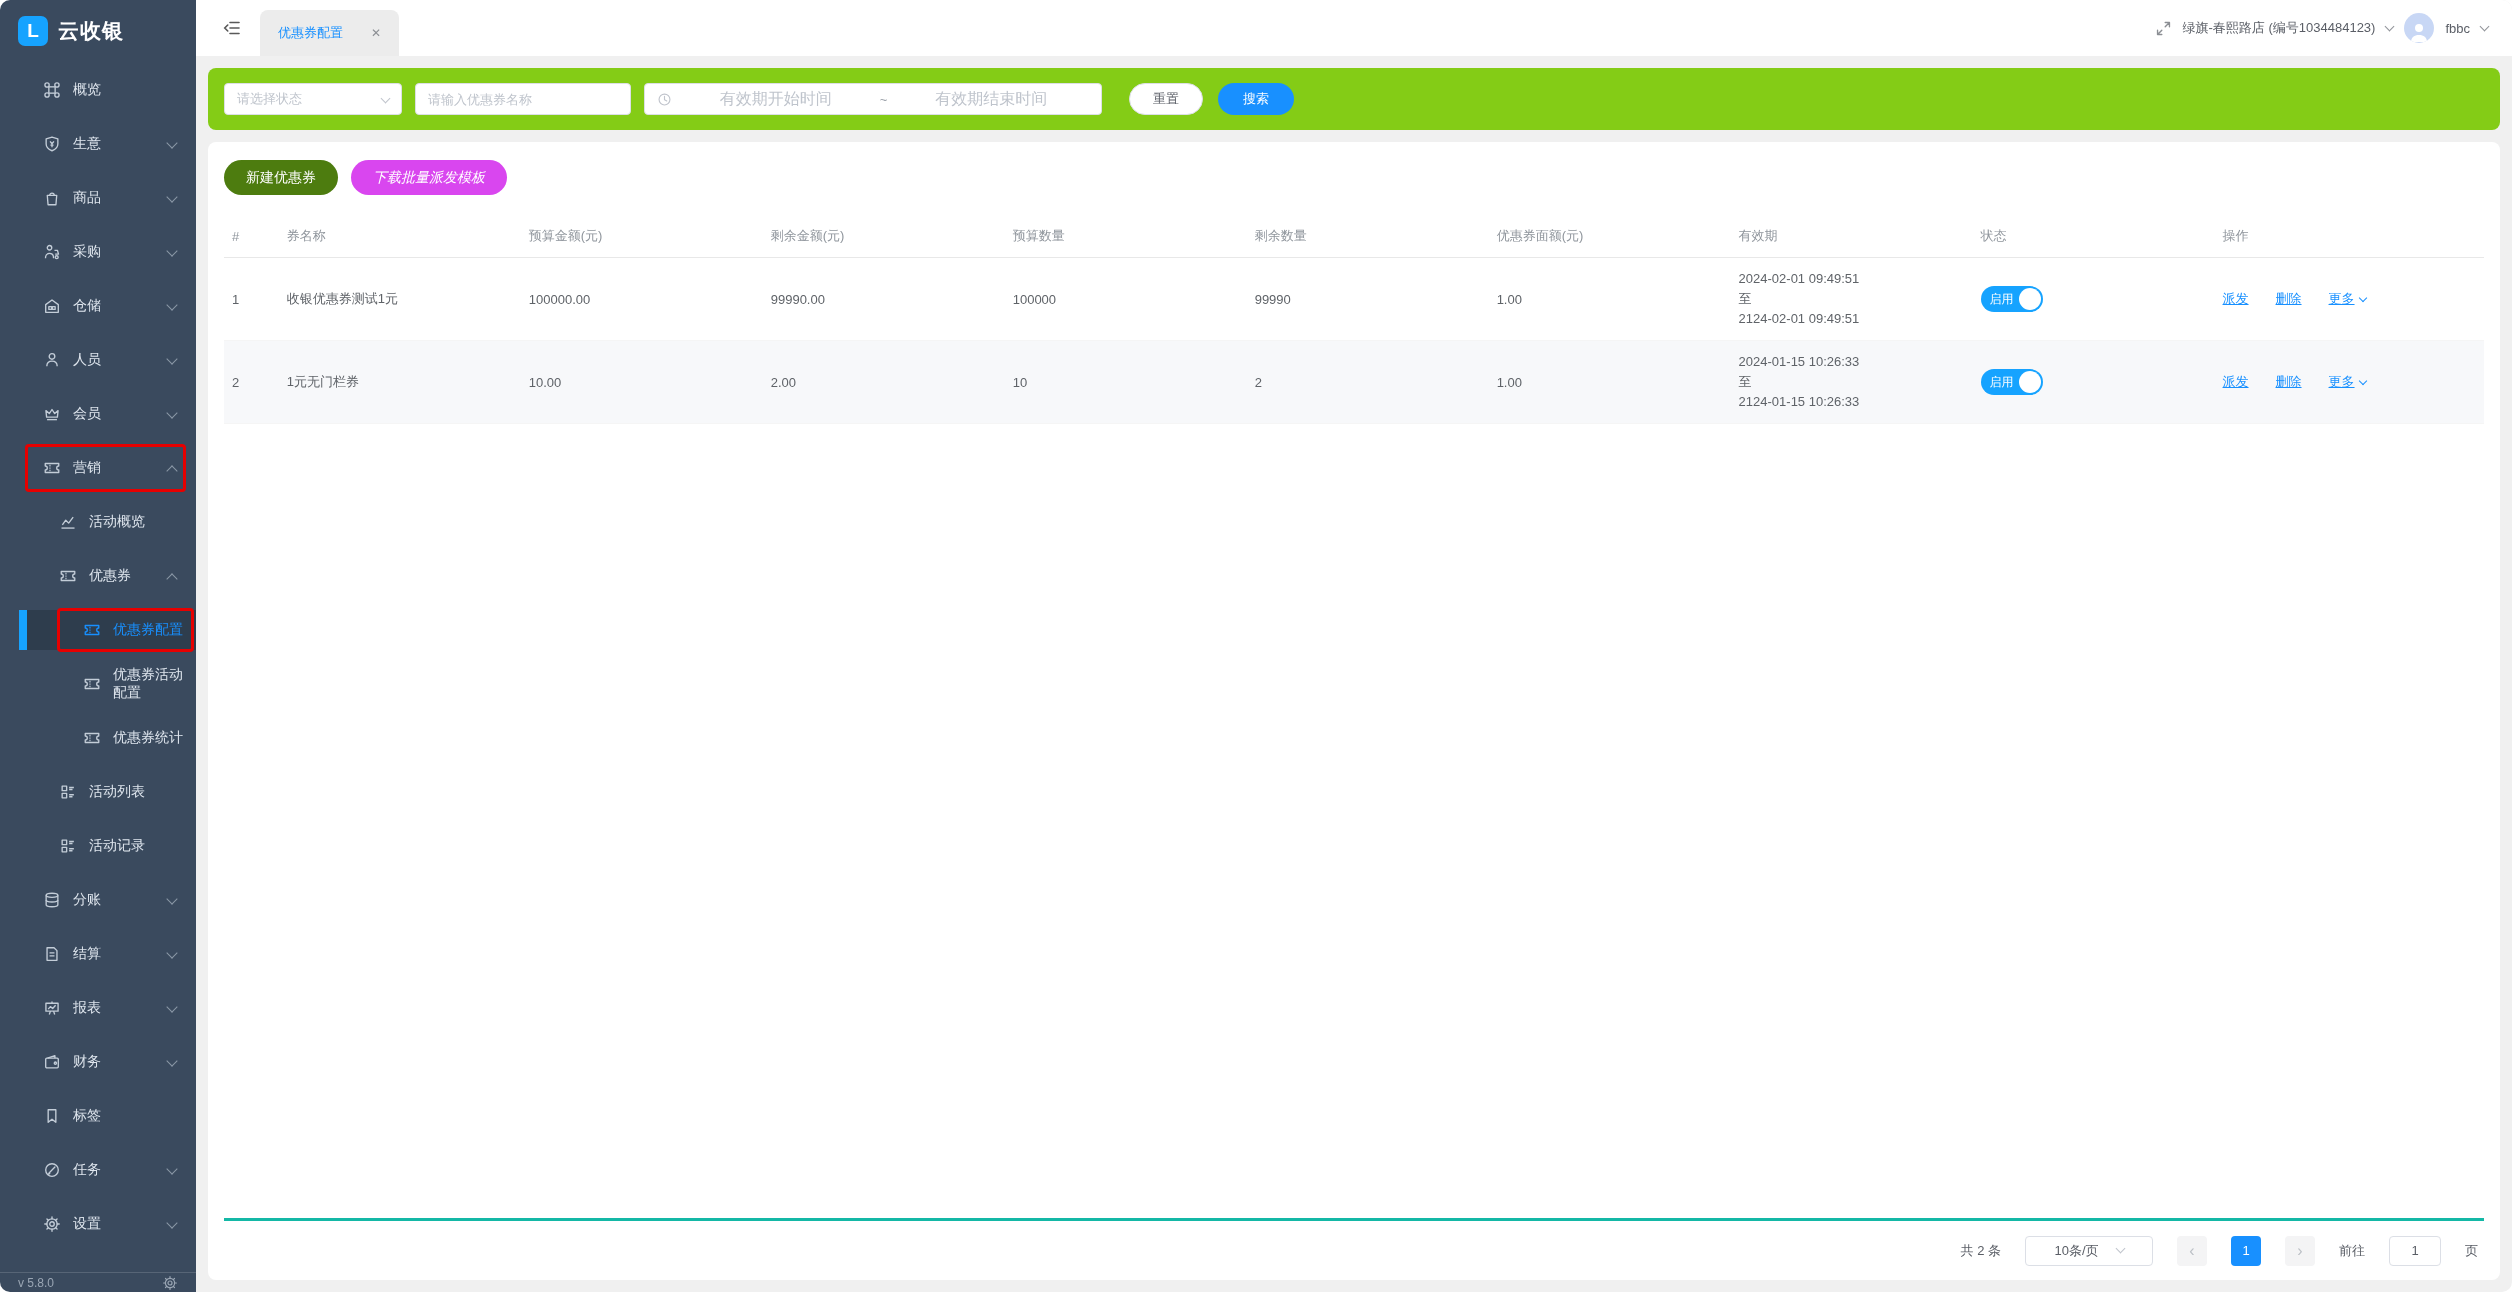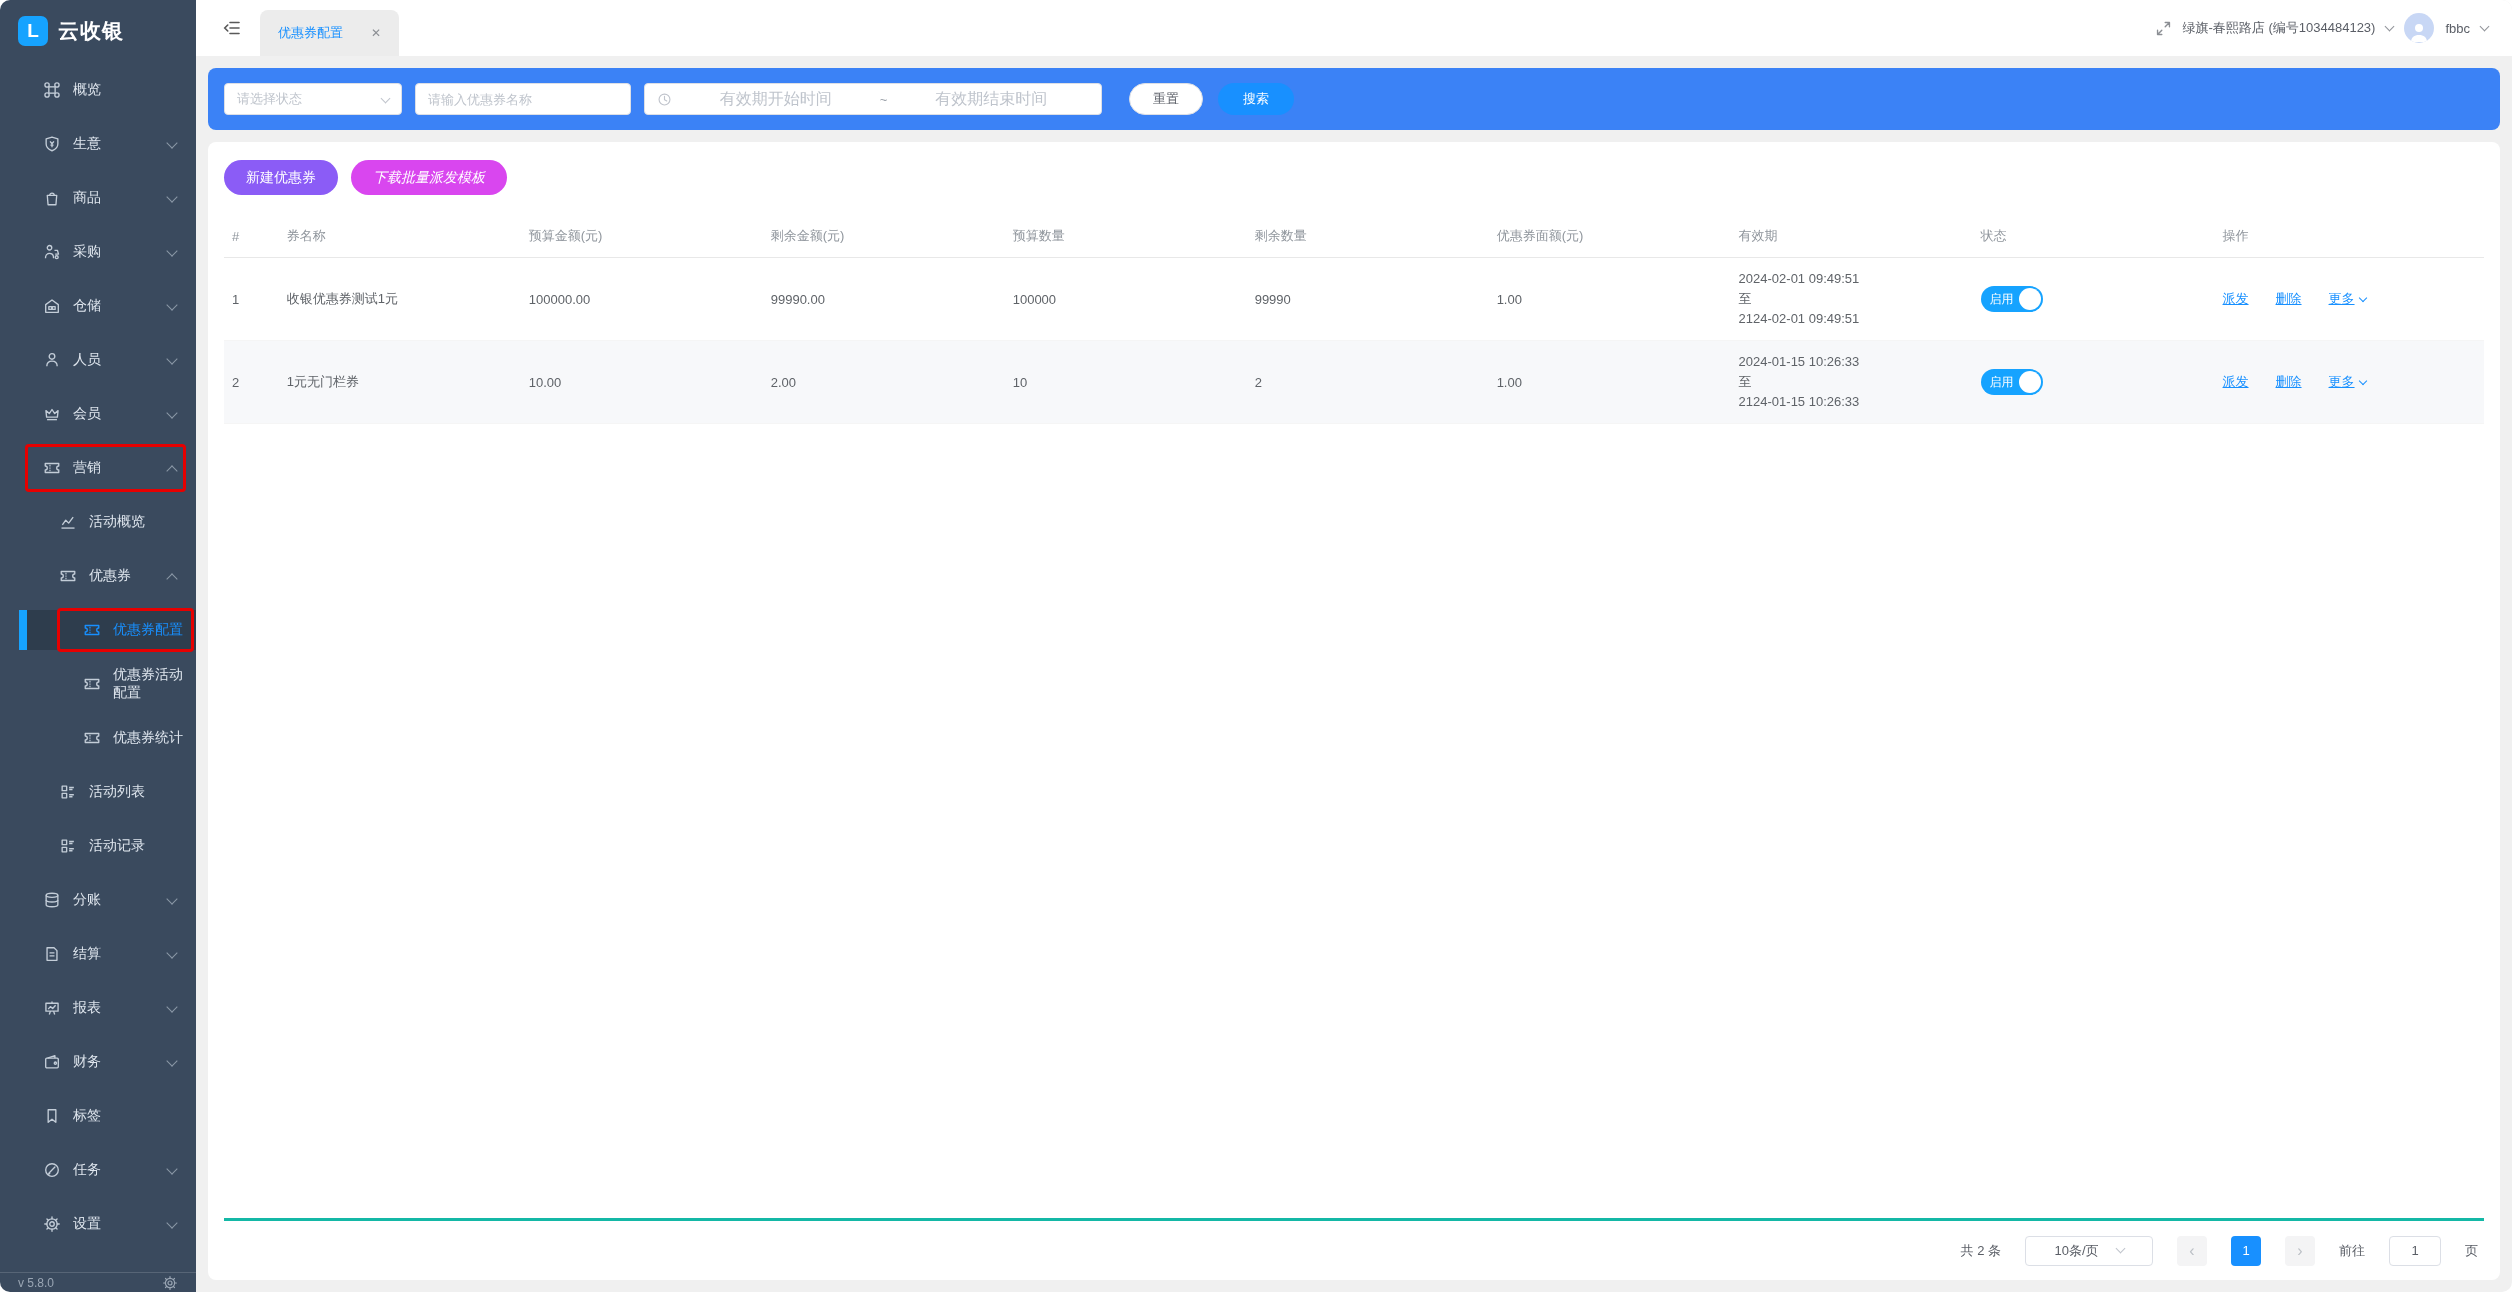--- a/index.html
+++ b/index.html
@@ -39,38 +39,38 @@
   .top-right { margin-left:auto; display:flex; align-items:center; gap:11px; color:#5a5e66; font-size:13px; }
   .fs-icon { width:17px; height:17px; color:#8c8f94; cursor:pointer; }
   .fs-icon svg { width:17px; height:17px; display:block; }
   .chev-sm { width:7px; height:7px; border-right:1.4px solid #909399; border-bottom:1.4px solid #909399; transform:rotate(45deg); margin-top:-4px; }
   .avatar { width:30px; height:30px; border-radius:50%; background:#c8d7f5; overflow:hidden; display:flex; align-items:flex-end; justify-content:center; cursor:pointer; }
   .avatar svg { width:24px; height:24px; display:block; }
 
   .content { flex:1; padding:12px; display:flex; flex-direction:column; gap:12px; min-height:0; }
 
   
-  .filter-card { background:#3b82f6; border-radius:8px; padding:15px 16px; display:flex; align-items:center; gap:13px; flex-shrink:0; }
+  .filter-card { background:#84cc16; border-radius:8px; padding:15px 16px; display:flex; align-items:center; gap:13px; flex-shrink:0; }
   .select-box { width:178px; height:32px; border:1px solid #dcdfe6; border-radius:4px; display:flex; align-items:center; padding:0 12px; font-size:13px; color:#bfc4cc; background:#fff; cursor:pointer; position:relative; }
   .select-box .chev-in { width:7px; height:7px; border-right:1.4px solid #c0c4cc; border-bottom:1.4px solid #c0c4cc; transform:rotate(45deg); position:absolute; right:12px; top:11px; }
   .text-input { width:216px; height:32px; border:1px solid #dcdfe6; border-radius:4px; padding:0 12px; font-size:13px; color:#606266; font-family:"Liberation Sans", sans-serif; }
   input::placeholder { color:#bfc4cc; }
   .date-range { width:458px; height:32px; border:1px solid #dcdfe6; border-radius:4px; display:flex; align-items:center; padding:0 12px; gap:6px; background:#fff; }
   .date-range .ic { width:15px; height:15px; color:#c0c4cc; flex-shrink:0; }
   .date-range .ic svg { width:15px; height:15px; display:block; }
   .date-range input { border:none; outline:none; flex:1; min-width:0; text-align:center; font-size:16px; font-family:"Liberation Sans", sans-serif; color:#606266; background:transparent; }
   .date-sep { color:#9aa0a8; font-size:13px; }
   .btn-reset { height:32px; padding:0 23px; margin-left:14px; border:1px solid #dcdfe6; border-radius:16px; background:#fff; color:#5a5e66; font-size:13px; cursor:pointer; font-family:"Liberation Sans", sans-serif; }
   .btn-search { height:32px; padding:0 25px; margin-left:2px; border:none; border-radius:16px; background:#1890ff; color:#fff; font-size:13px; cursor:pointer; font-family:"Liberation Sans", sans-serif; }
 
   
   .table-card { background:#fff; border-radius:8px; flex:1; padding:18px 16px 0 16px; display:flex; flex-direction:column; min-height:0; }
   .actions-row { display:flex; gap:13px; margin-bottom:22px; flex-shrink:0; }
   .btn-pill { height:35px; padding:0 22px; border:none; border-radius:18px; color:#fff; font-size:14px; cursor:pointer; font-family:"Liberation Sans", sans-serif; }
-  .btn-blue { background:#8b5cf6; }
+  .btn-blue { background:#4d7c0f; }
   .btn-green { background:#d946ef;font-style:italic; }
   table.grid { width:100%; border-collapse:collapse; table-layout:fixed; font-size:13px; flex-shrink:0; }
   .grid th { text-align:left; font-weight:normal; color:#8f959c; padding:10px 8px 12px 8px; border-bottom:1px solid #e8e8e8; white-space:nowrap; }
   .grid td { color:#5f6368; padding:11px 8px; vertical-align:middle; border-bottom:1px solid #f5f5f5; }
   .grid tbody tr { height:83px; }
   .grid tbody tr:nth-child(2) { background:#f7f8fa; }
   .vdate div { line-height:20px; }
   .toggle { display:inline-flex; align-items:center; width:62px; height:26px; border-radius:13px; background:#16a3ff; color:#fff; font-size:12px; padding-left:9px; position:relative; cursor:pointer; }
   .toggle .knob { position:absolute; right:2px; top:2px; width:22px; height:22px; border-radius:50%; background:#fff; }
   .ops { display:flex; align-items:flex-start; gap:27px; color:#1890ff; white-space:nowrap;text-decoration:underline; }

